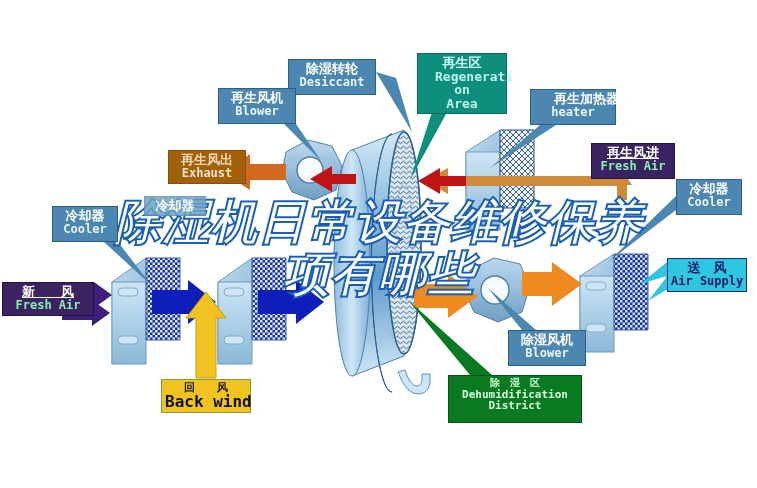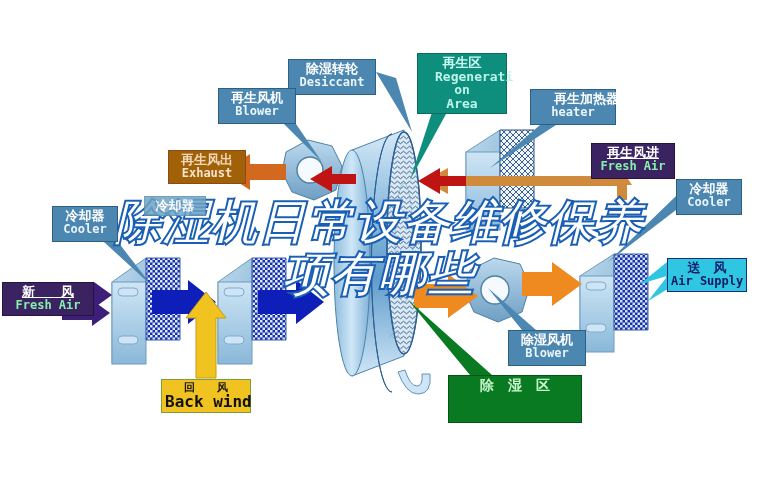--- a/index.html
+++ b/index.html
@@ -299,21 +299,22 @@
       </div>
       <div class="lbl yellow" style="left: 161px; top: 379px; width: 90px; min-height: 34px; padding: 2px 3px;">
         <span class="cn" style="font-size: 11px;">回　　风</span>
         <span class="en" style="font-size: 16px;">Back wind</span>
       </div>
       <div class="lbl blue" style="left: 508px; top: 330px; width: 78px; min-height: 36px; padding: 2px 3px;">
         <span class="cn" style="font-size: 13px;">除湿风机</span>
         <span class="en" style="font-size: 12px;">Blower</span>
       </div>
       <div class="lbl green" style="left: 448px; top: 375px; width: 134px; min-height: 48px; padding: 2px 3px;">
-        <span class="cn" style="font-size: 14px;">除　湿　区</span>
+        <span class="cn" style="font-size: 10px; font-family: Liberation Serif, serif;">除　湿　区</span>
+        <span class="en" style="font-size: 11px; white-space: normal;">Dehumidification District</span>
       </div>
       <div class="lbl cyan" style="left: 667px; top: 258px; width: 80px; min-height: 34px; padding: 2px 3px;">
         <span class="cn" style="font-size: 13px;">送　风</span>
         <span class="en" style="font-size: 12px;">Air Supply</span>
       </div>
     </div>
 
 </div>
 
 </body></html>

